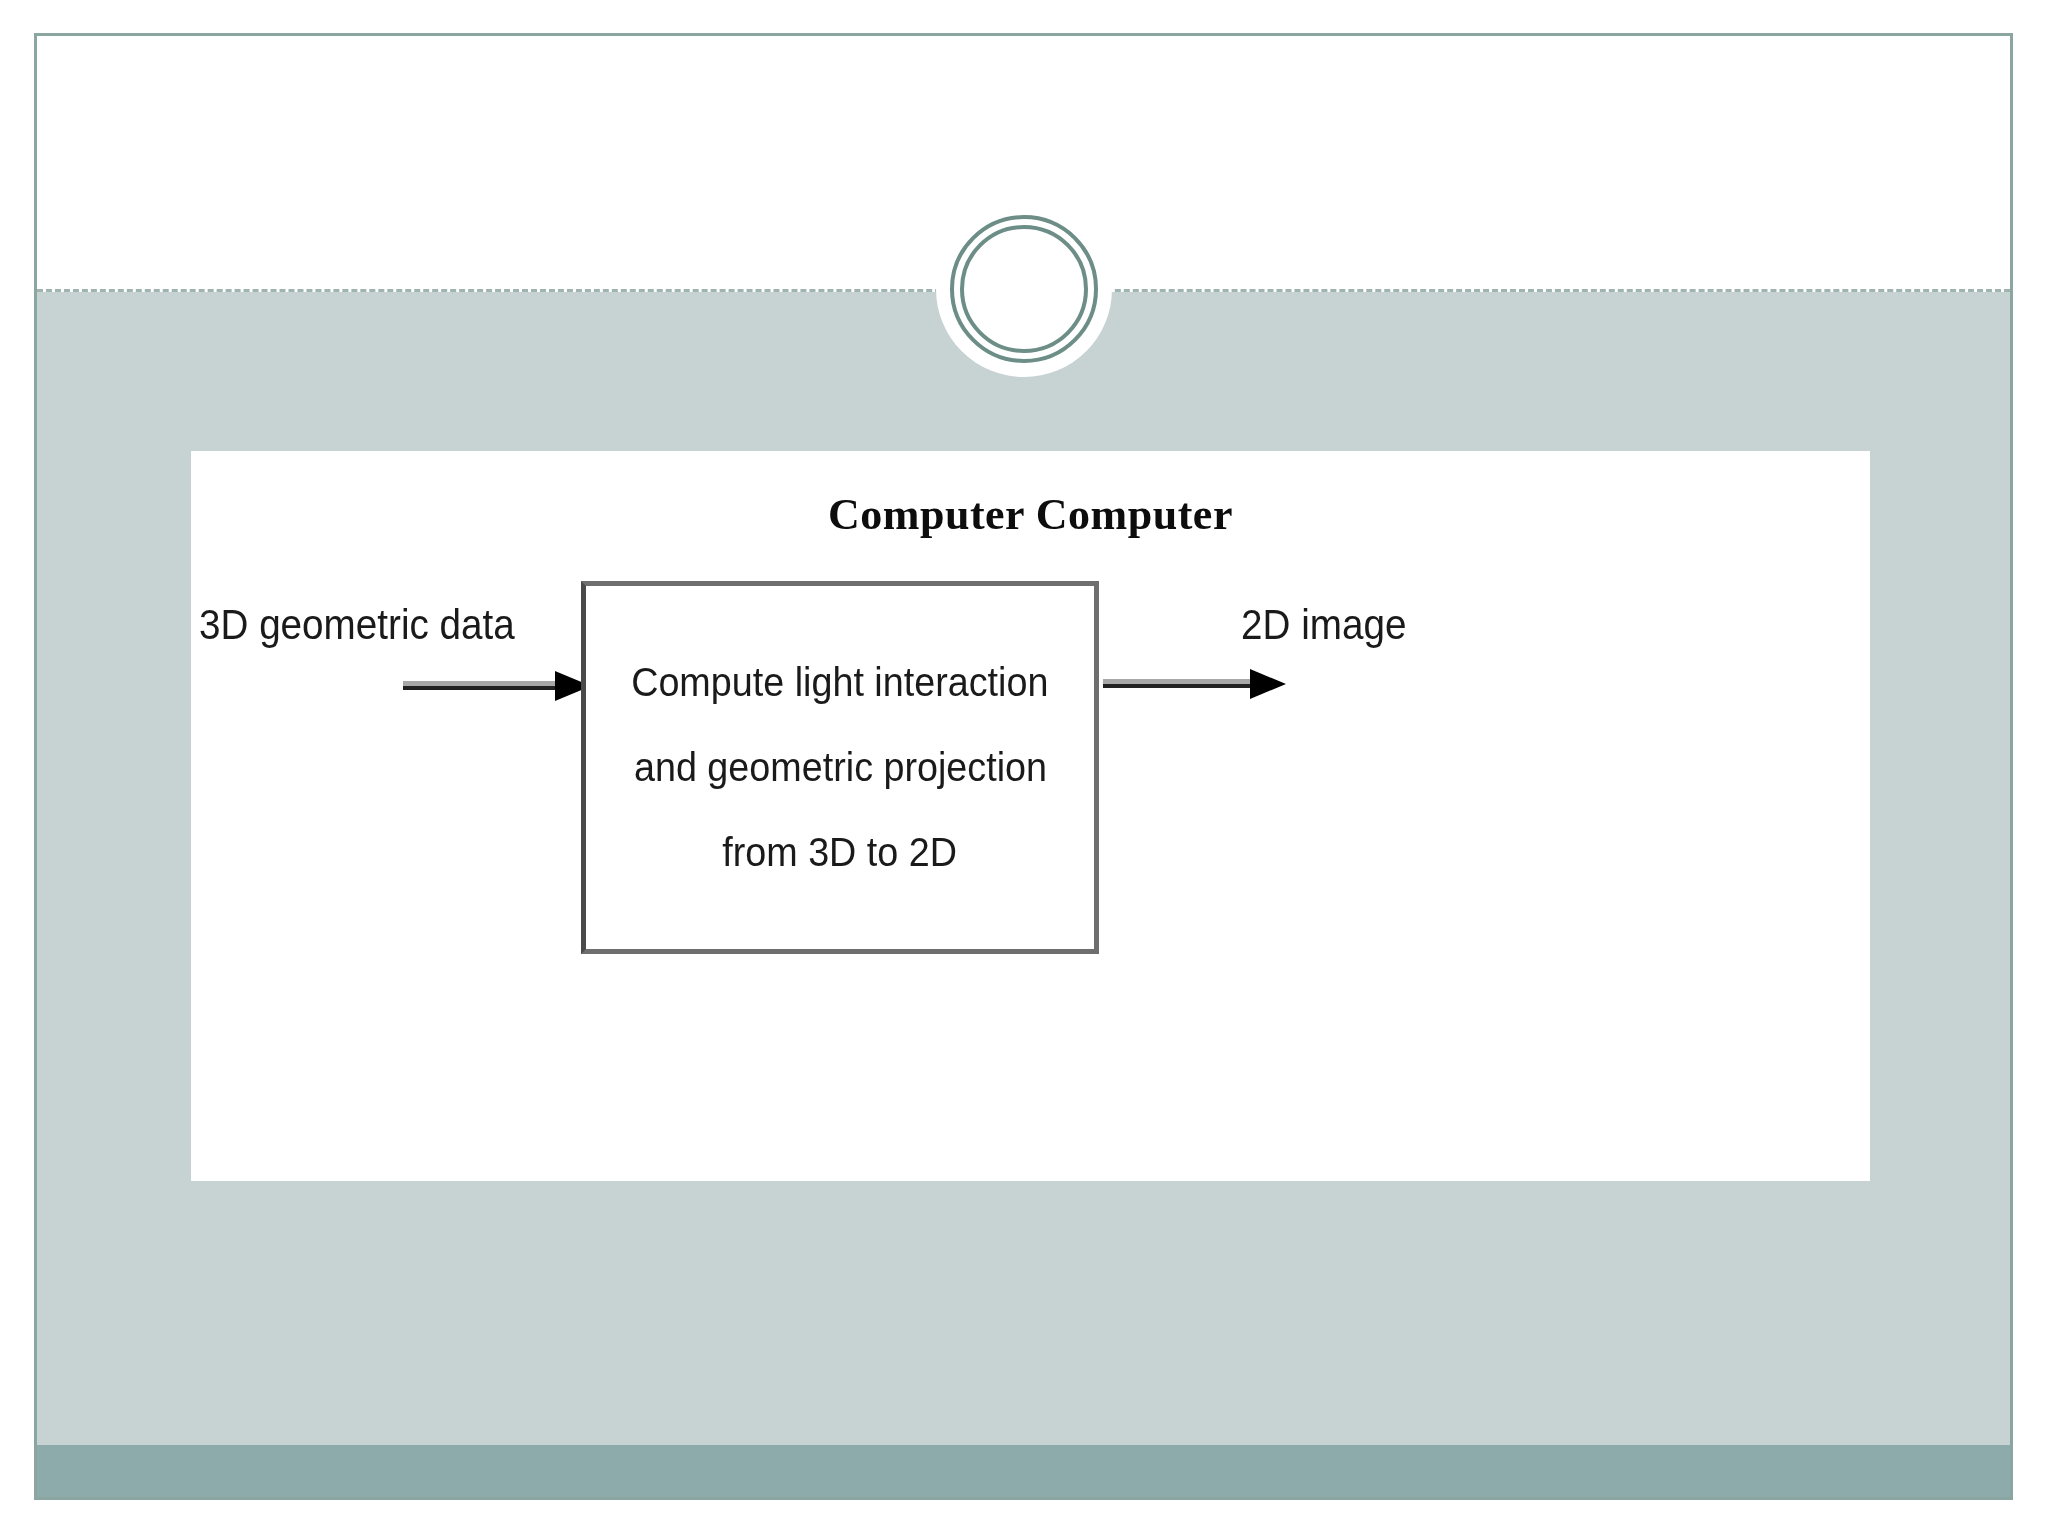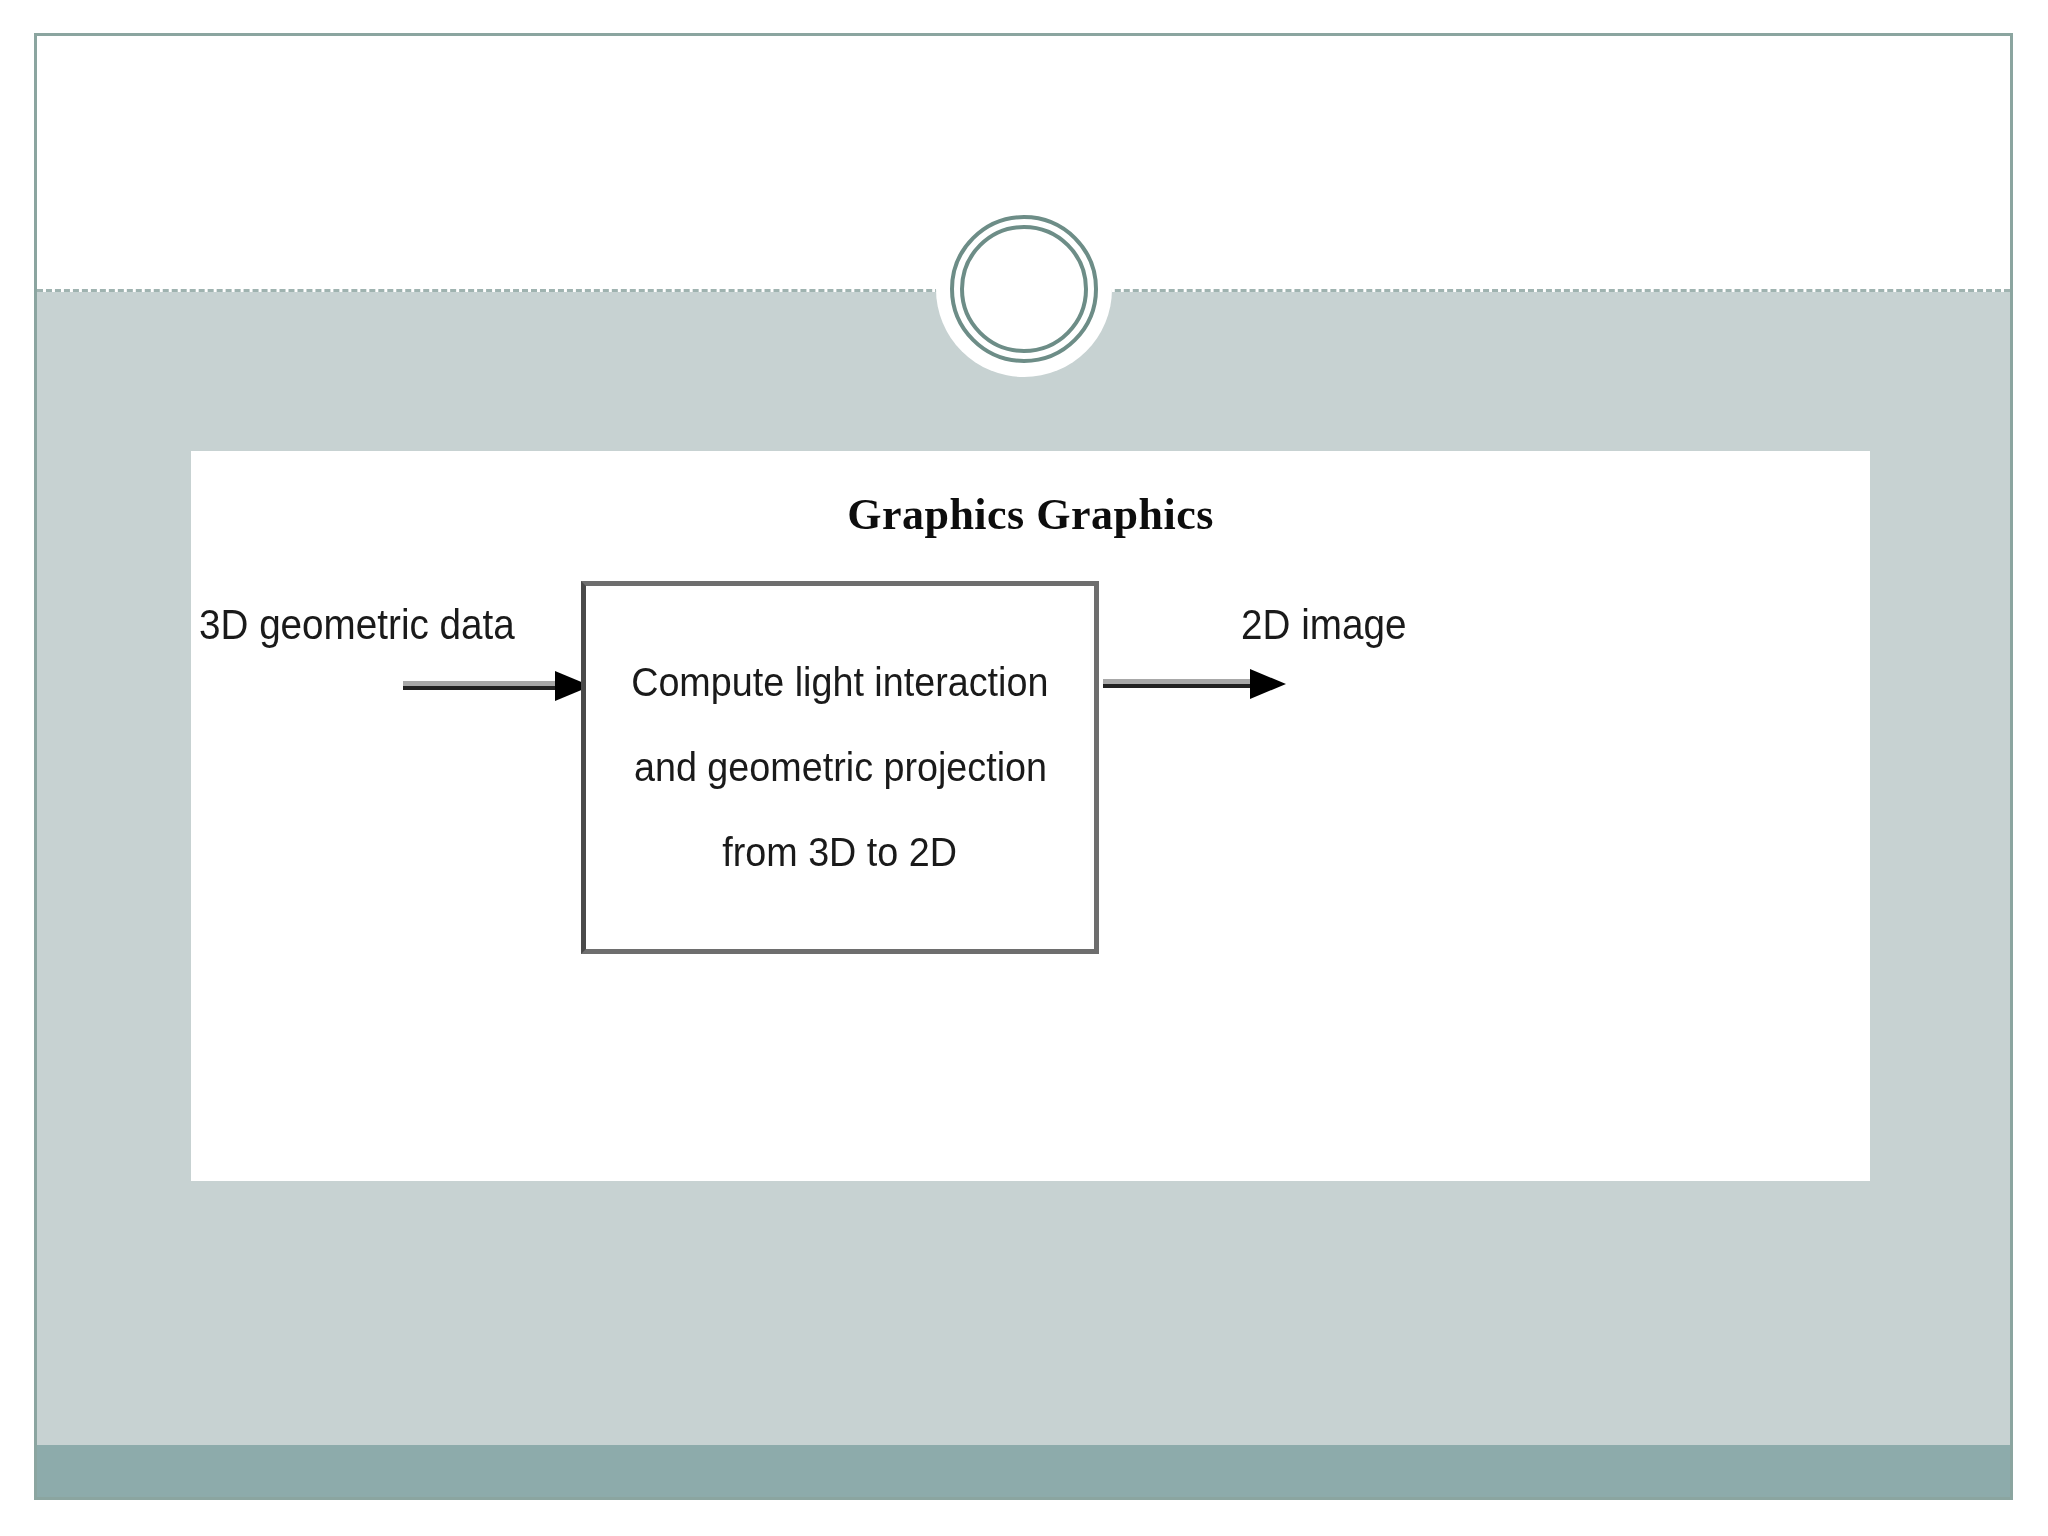--- a/index.html
+++ b/index.html
@@ -214,21 +214,21 @@
   <div id="divider-dashes"></div>
 
   <div id="circle-ornament">
     <div class="halo"></div>
     <div class="ring-outer"></div>
     <div class="ring-inner"></div>
   </div>
 
   <div id="content-panel">
 
-    <div id="diagram-title">Graphics Graphics</div>
+    <div id="diagram-title">Computer Computer</div>
 
     <div class="side-label" id="label-input">3D geometric data</div>
 
     <div class="arrow" id="arrow-in">
       <div class="shaft-hi"></div>
       <div class="shaft"></div>
       <div class="head"></div>
     </div>
 
     <div id="process-box">

